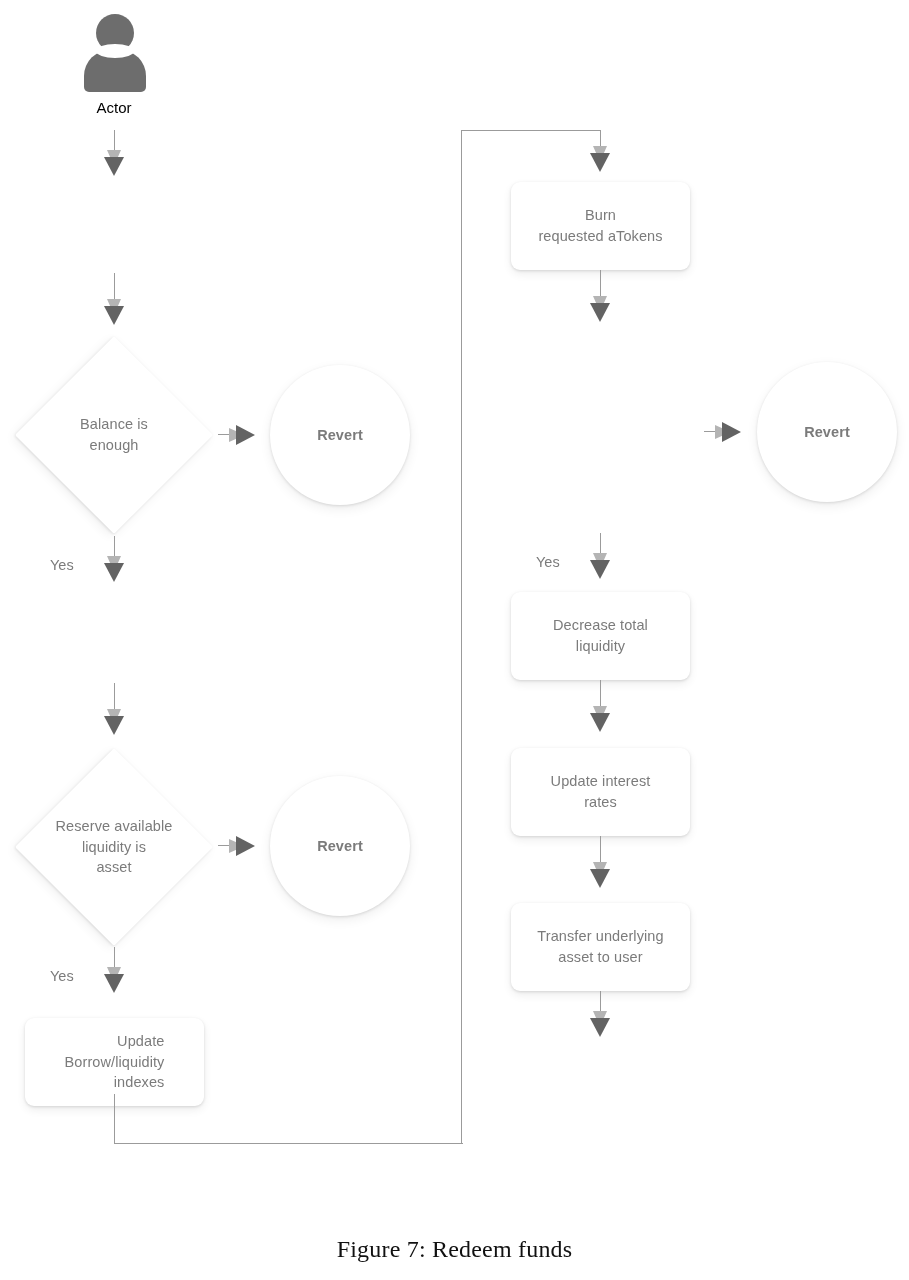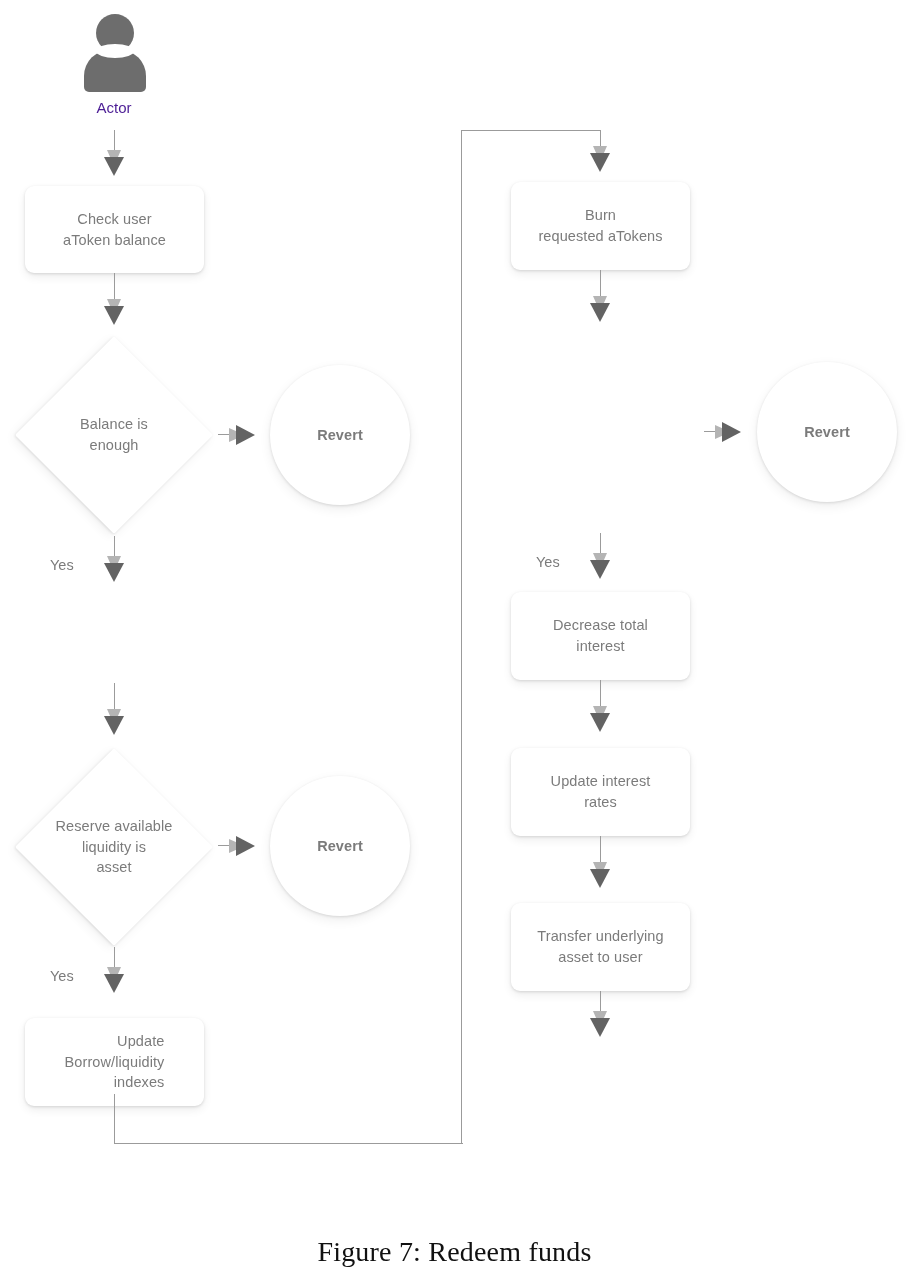--- a/index.html
+++ b/index.html
@@ -105,21 +105,21 @@
     left: 12px;
     top: 30px;
     width: 38px;
     height: 14px;
     background: #ffffff;
     border-radius: 50%;
   }
   .actor-label {
     position: absolute;
     text-align: center;
-    color: #4c1d95;
+    color: #000000;
     font-size: 15px;
   }
 
   
   .vline {
     position: absolute;
     width: 1.4px;
     background: #9b9b9b;
   }
   .hline {
@@ -183,21 +183,21 @@
     color: #7b7b7b;
     font-size: 14.5px;
   }
 
   
   .caption {
     position: absolute;
     width: 909px;
     text-align: center;
     font-family: "Liberation Serif", "DejaVu Serif", serif;
-    font-size: 28px;
+    font-size: 24px;
     color: #111111;
     letter-spacing: 0.2px;
   }
 </style>
 </head>
 <body>
 
 <div id="canvas">
 
   <div class="actor-icon" style="left:84px; top:14px;">
@@ -206,22 +206,20 @@
     <div class="actor-neck-cut"></div>
   </div>
   <div class="actor-label" style="left:44px; top:99px; width:140px;">Actor</div>
 
   <div class="vline" style="left:113.5px; top:130px; height:36px;"></div>
   <div class="arrow-down" style="left:104px; top:150px;">
     <div class="band"></div>
       <div class="head"></div>
   </div>
 
-  <div class="node box" style="left:25px; top:186px; width:179px; height:87px;">Check user
-aToken balance</div>
 
   <div class="vline" style="left:113.5px; top:273px; height:44px;"></div>
   <div class="arrow-down" style="left:104px; top:299px;">
     <div class="band"></div>
       <div class="head"></div>
   </div>
 
   <div class="diamond-wrap" style="left:14px; top:336px; width:200px; height:198px;">
     <div class="diamond-shape" style="width:140px; height:140px;"></div>
     <div class="diamond-label">Balance is
@@ -302,21 +300,21 @@
   <div class="node circle" style="left:757px; top:362px; width:140px; height:140px;">Revert</div>
 
   <div class="vline" style="left:599.5px; top:533px; height:42px;"></div>
   <div class="arrow-down" style="left:590px; top:553px;">
     <div class="band"></div>
       <div class="head"></div>
   </div>
   <div class="edge-label" style="left:536px; top:554px;">Yes</div>
 
   <div class="node box" style="left:511px; top:592px; width:179px; height:88px;">Decrease total
-interest</div>
+liquidity</div>
 
   <div class="vline" style="left:599.5px; top:680px; height:44px;"></div>
   <div class="arrow-down" style="left:590px; top:706px;">
     <div class="band"></div>
       <div class="head"></div>
   </div>
 
   <div class="node box" style="left:511px; top:748px; width:179px; height:88px;">Update interest
 rates</div>
 

